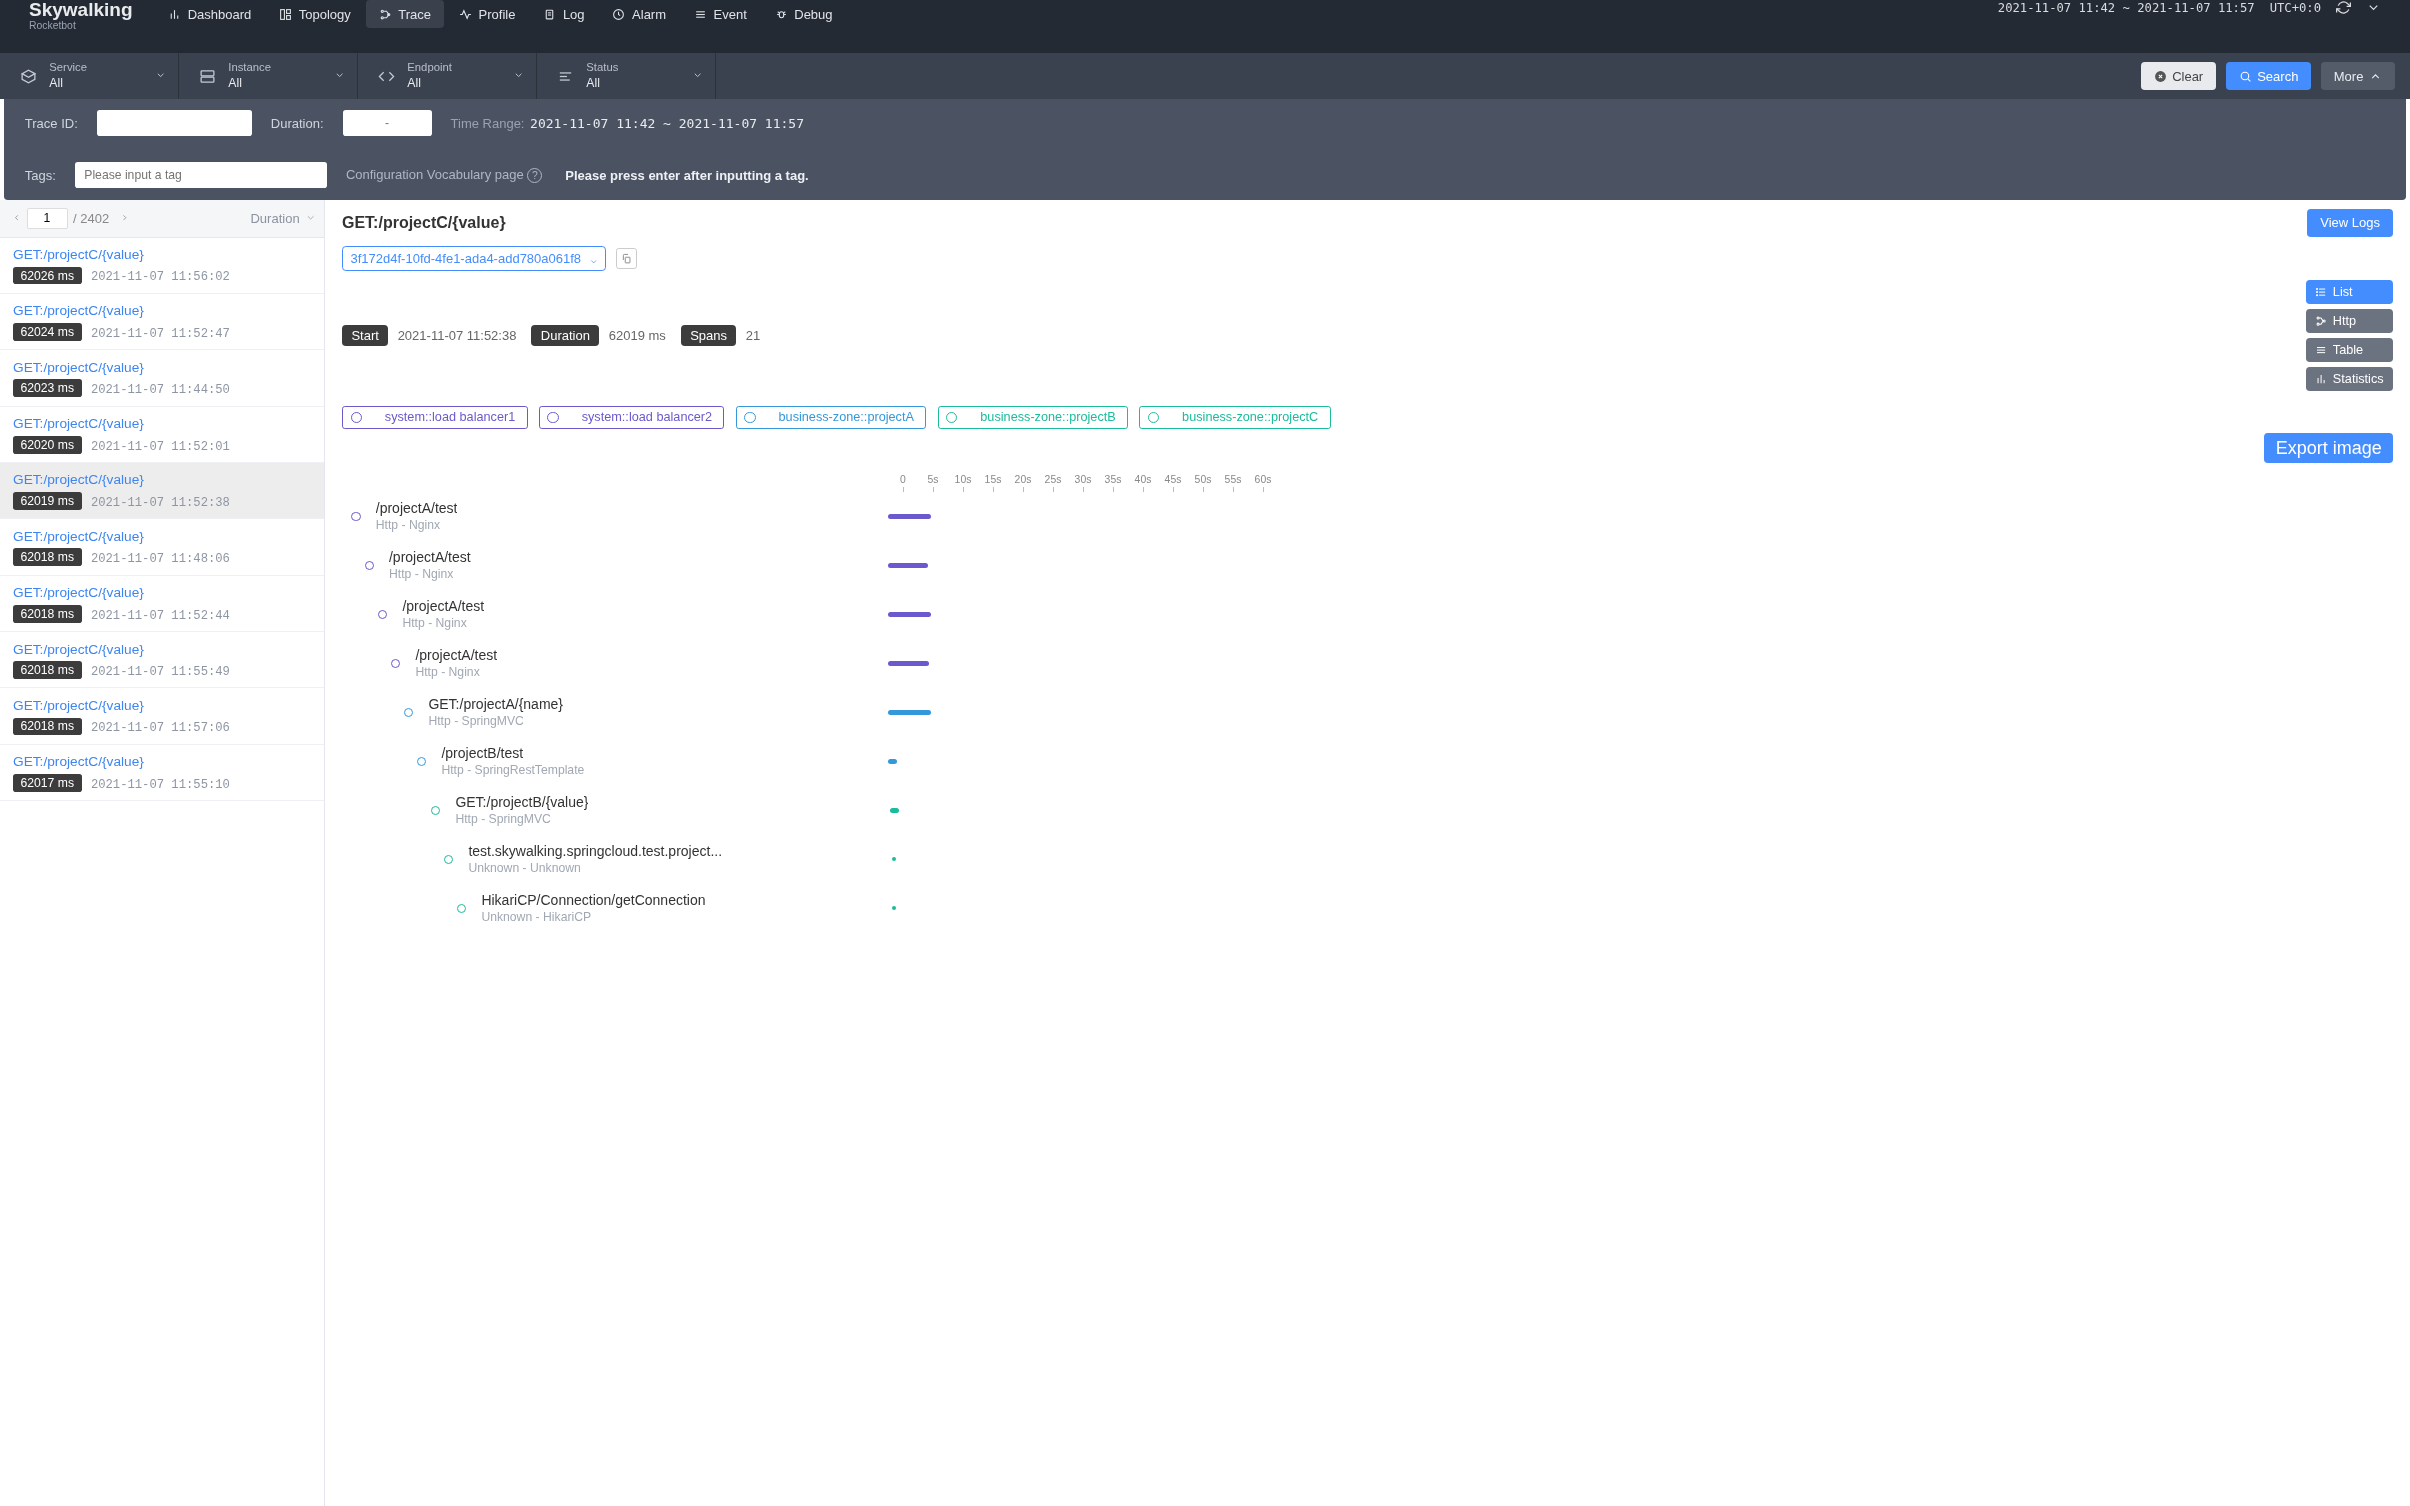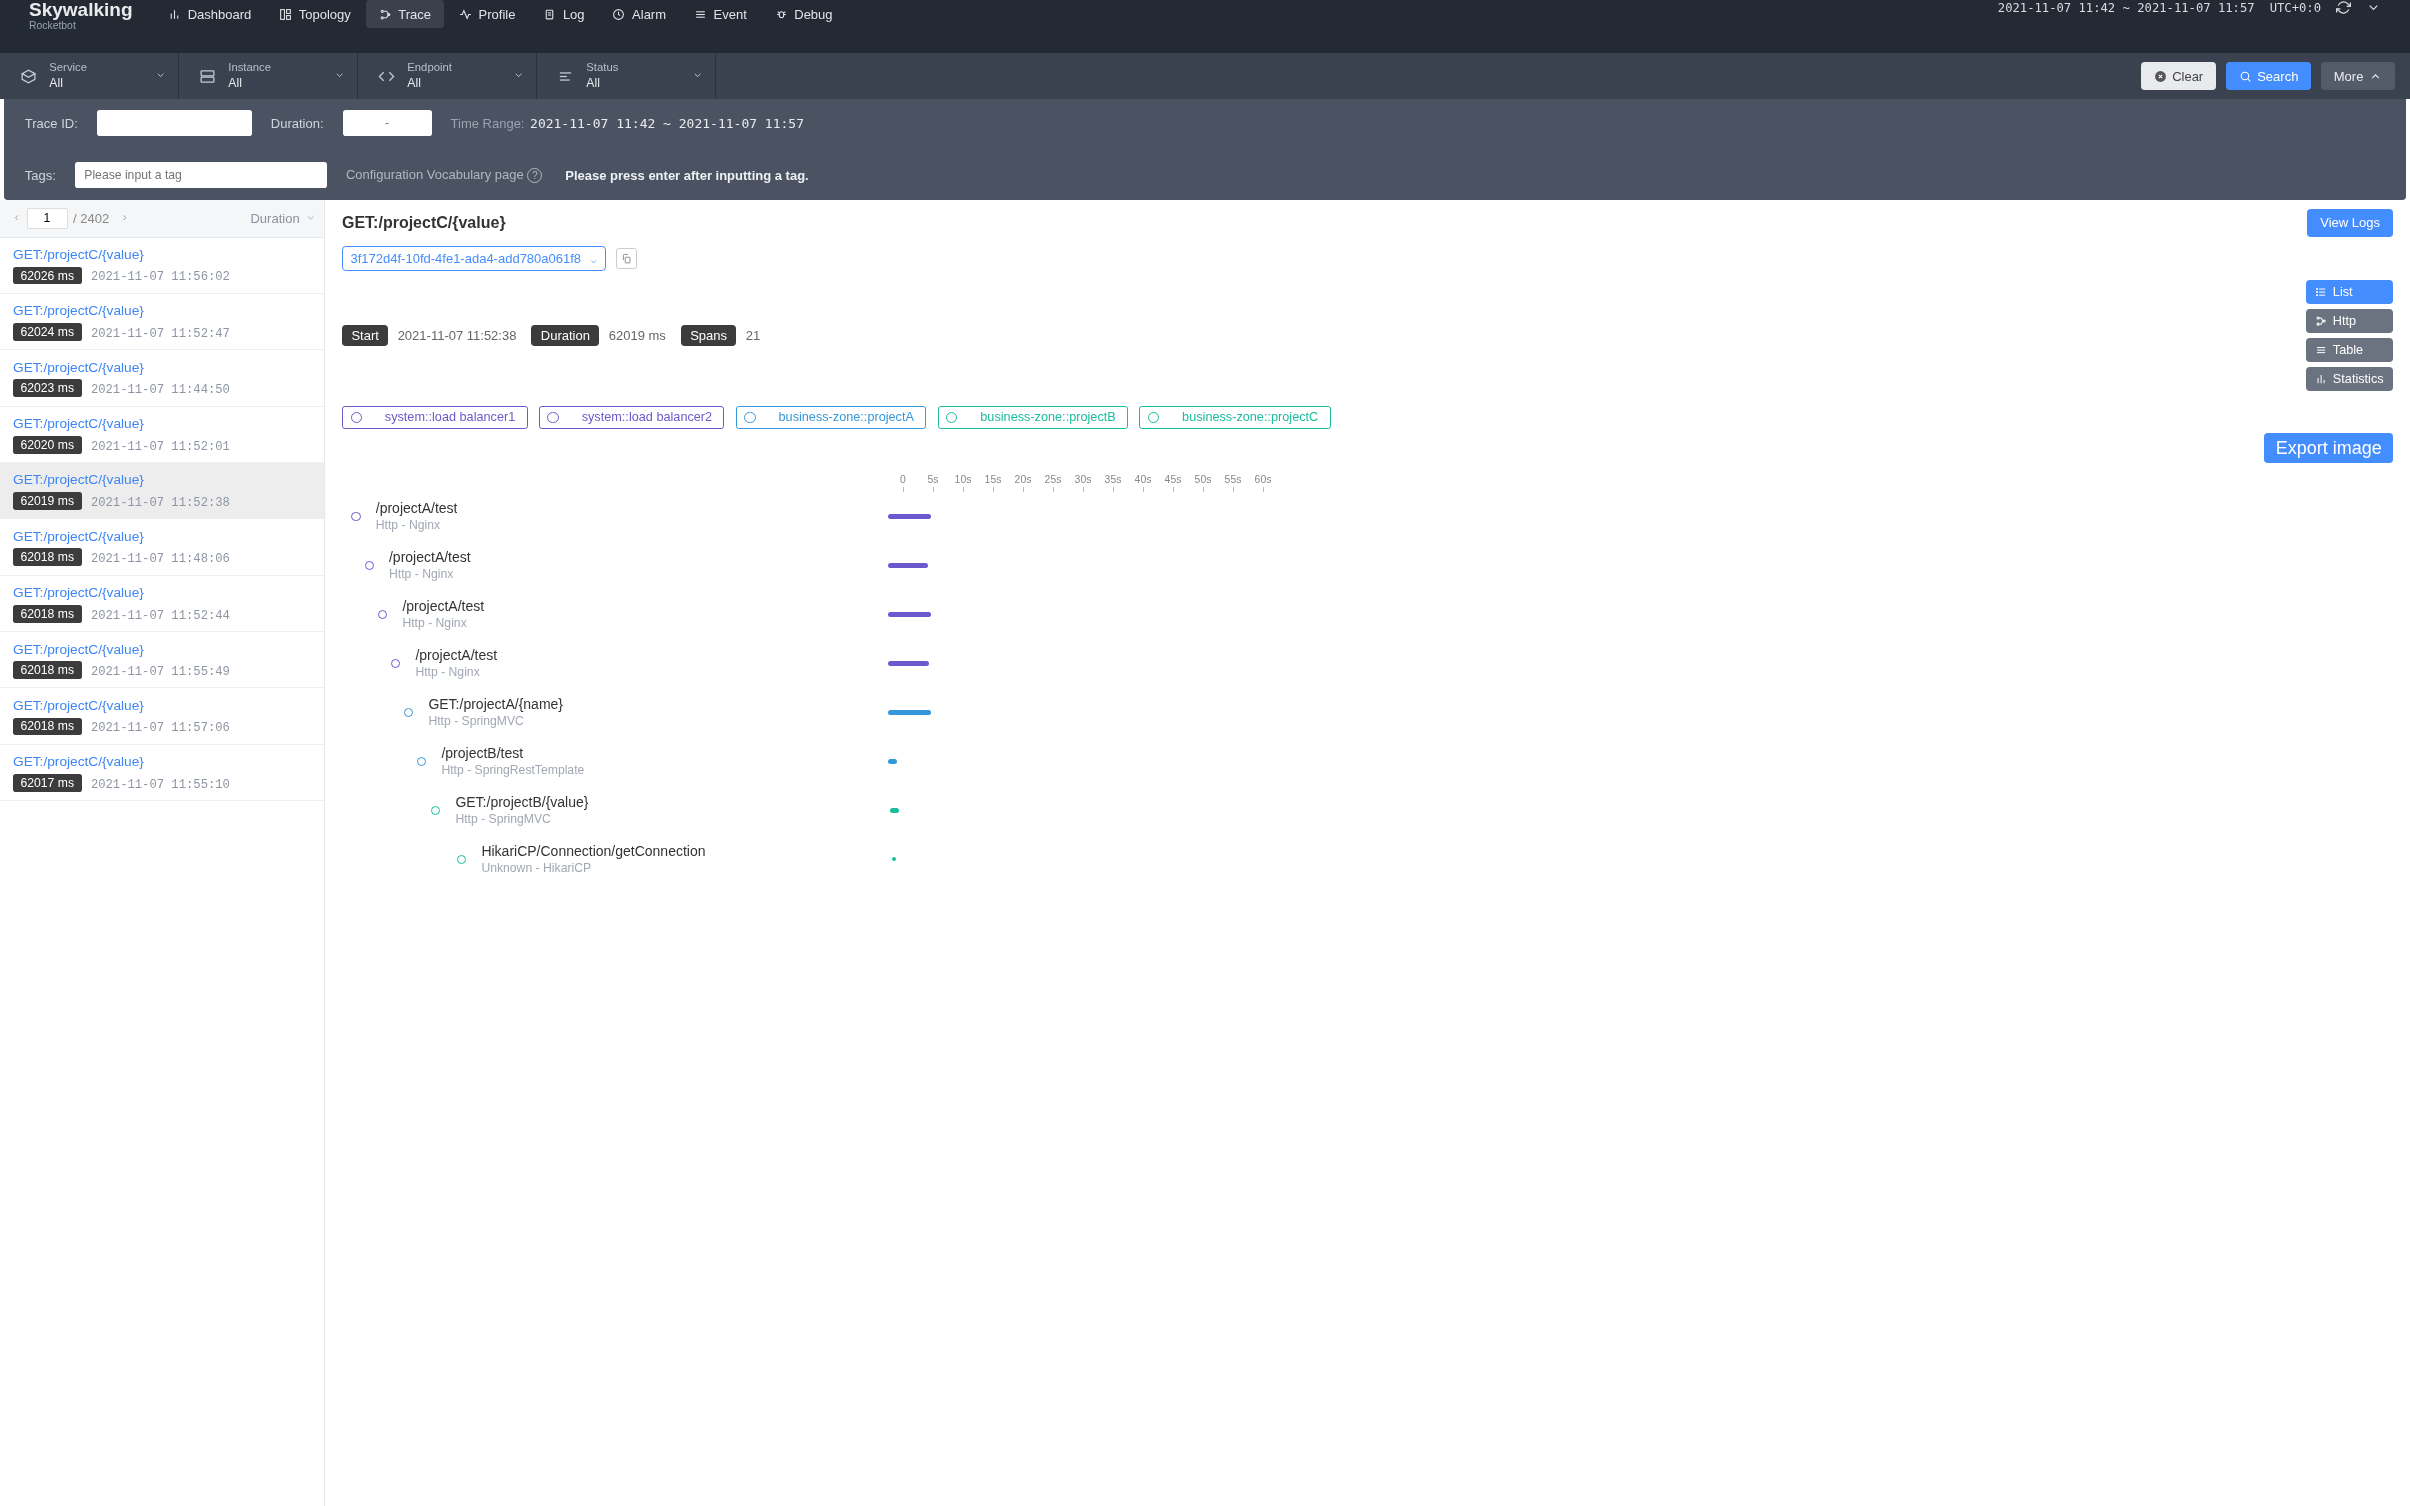--- a/index.html
+++ b/index.html
@@ -581,20 +581,29 @@
           <div class="span-row">
             <span class="span-indent" style="width:89px"></span>
             <span class="conn-dot" style="border-color:#1abc9c"></span>
             <div class="span-text" style="max-width:411px">
               <div class="sp-name">GET:/projectB/{value}</div>
               <div class="sp-sub">Http - SpringMVC</div>
             </div>
             <span class="bar" style="left:548px;width:9.4px;height:5.6px;background:#1abc9c"></span>
           </div>
           <div class="span-row">
+            <span class="span-indent" style="width:102px"></span>
+            <span class="conn-dot" style="border-color:#1abc9c"></span>
+            <div class="span-text" style="max-width:397px">
+              <div class="sp-name">test.skywalking.springcloud.test.project...</div>
+              <div class="sp-sub">Unknown - Unknown</div>
+            </div>
+            <span class="bar" style="left:550px;width:3.8px;height:3.8px;background:#1abc9c"></span>
+          </div>
+          <div class="span-row">
             <span class="span-indent" style="width:115px"></span>
             <span class="conn-dot" style="border-color:#1abc9c"></span>
             <div class="span-text" style="max-width:384px">
               <div class="sp-name">HikariCP/Connection/getConnection</div>
               <div class="sp-sub">Unknown - HikariCP</div>
             </div>
             <span class="bar" style="left:550px;width:3.8px;height:3.8px;background:#1abc9c"></span>
           </div>
         </div>
     </div>

